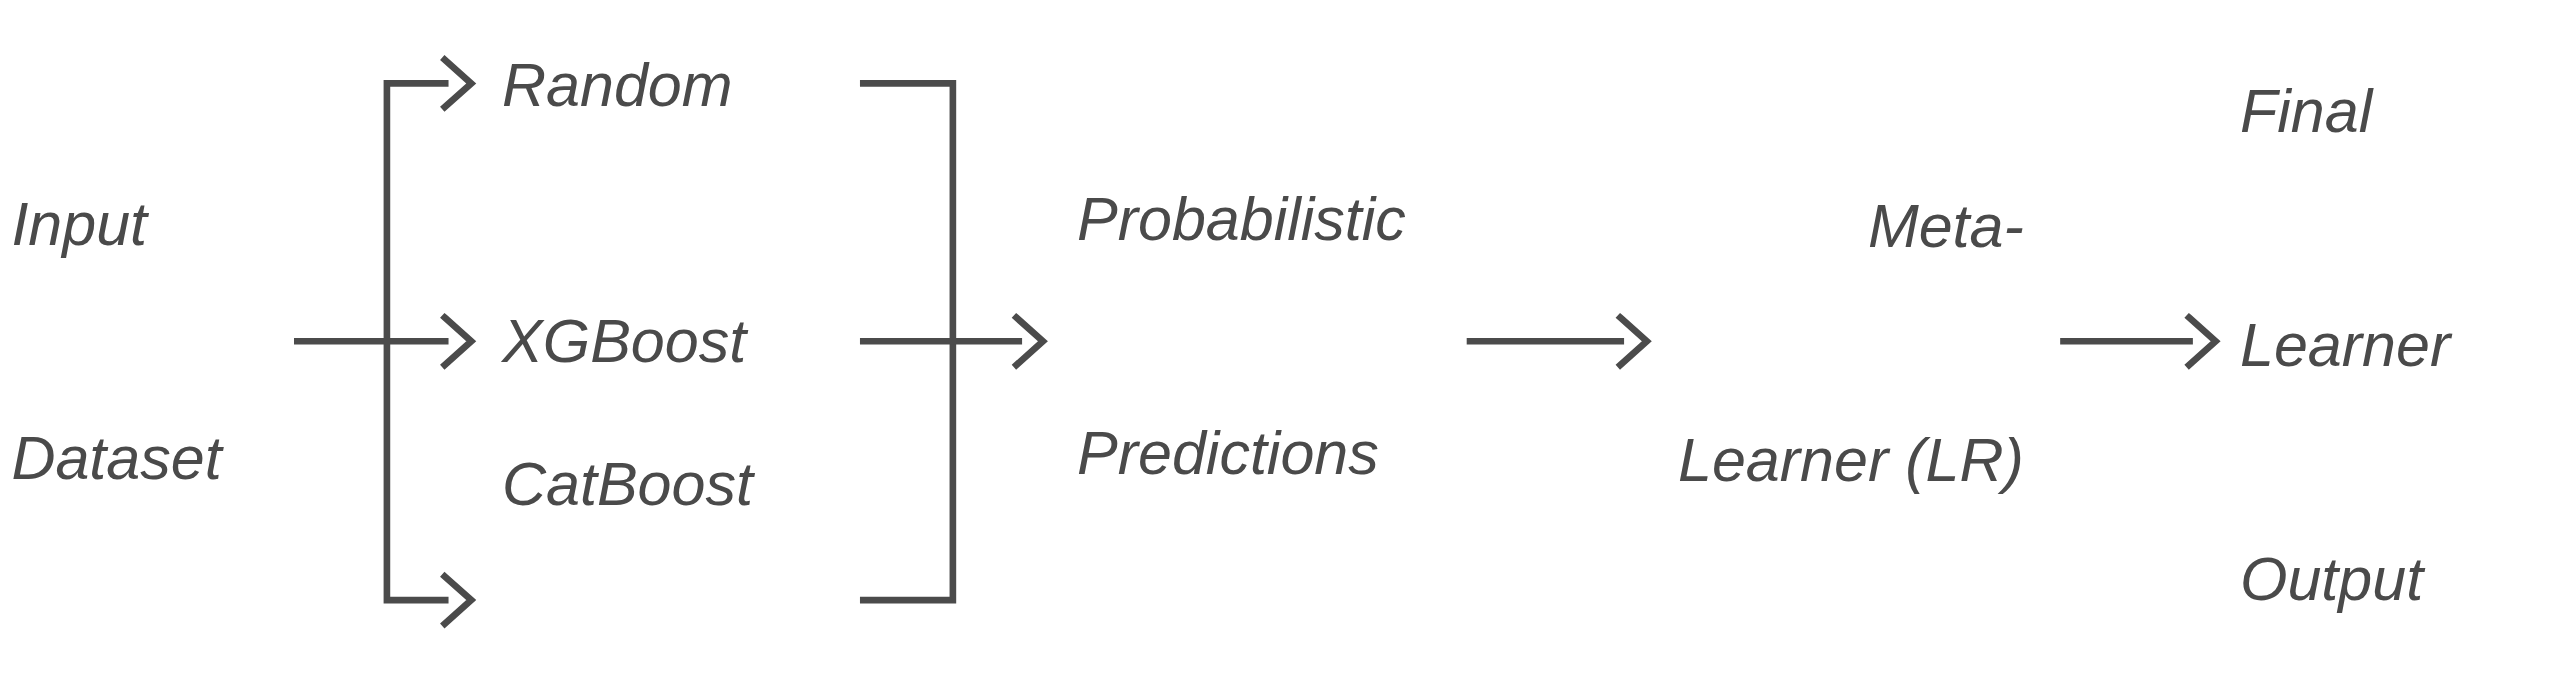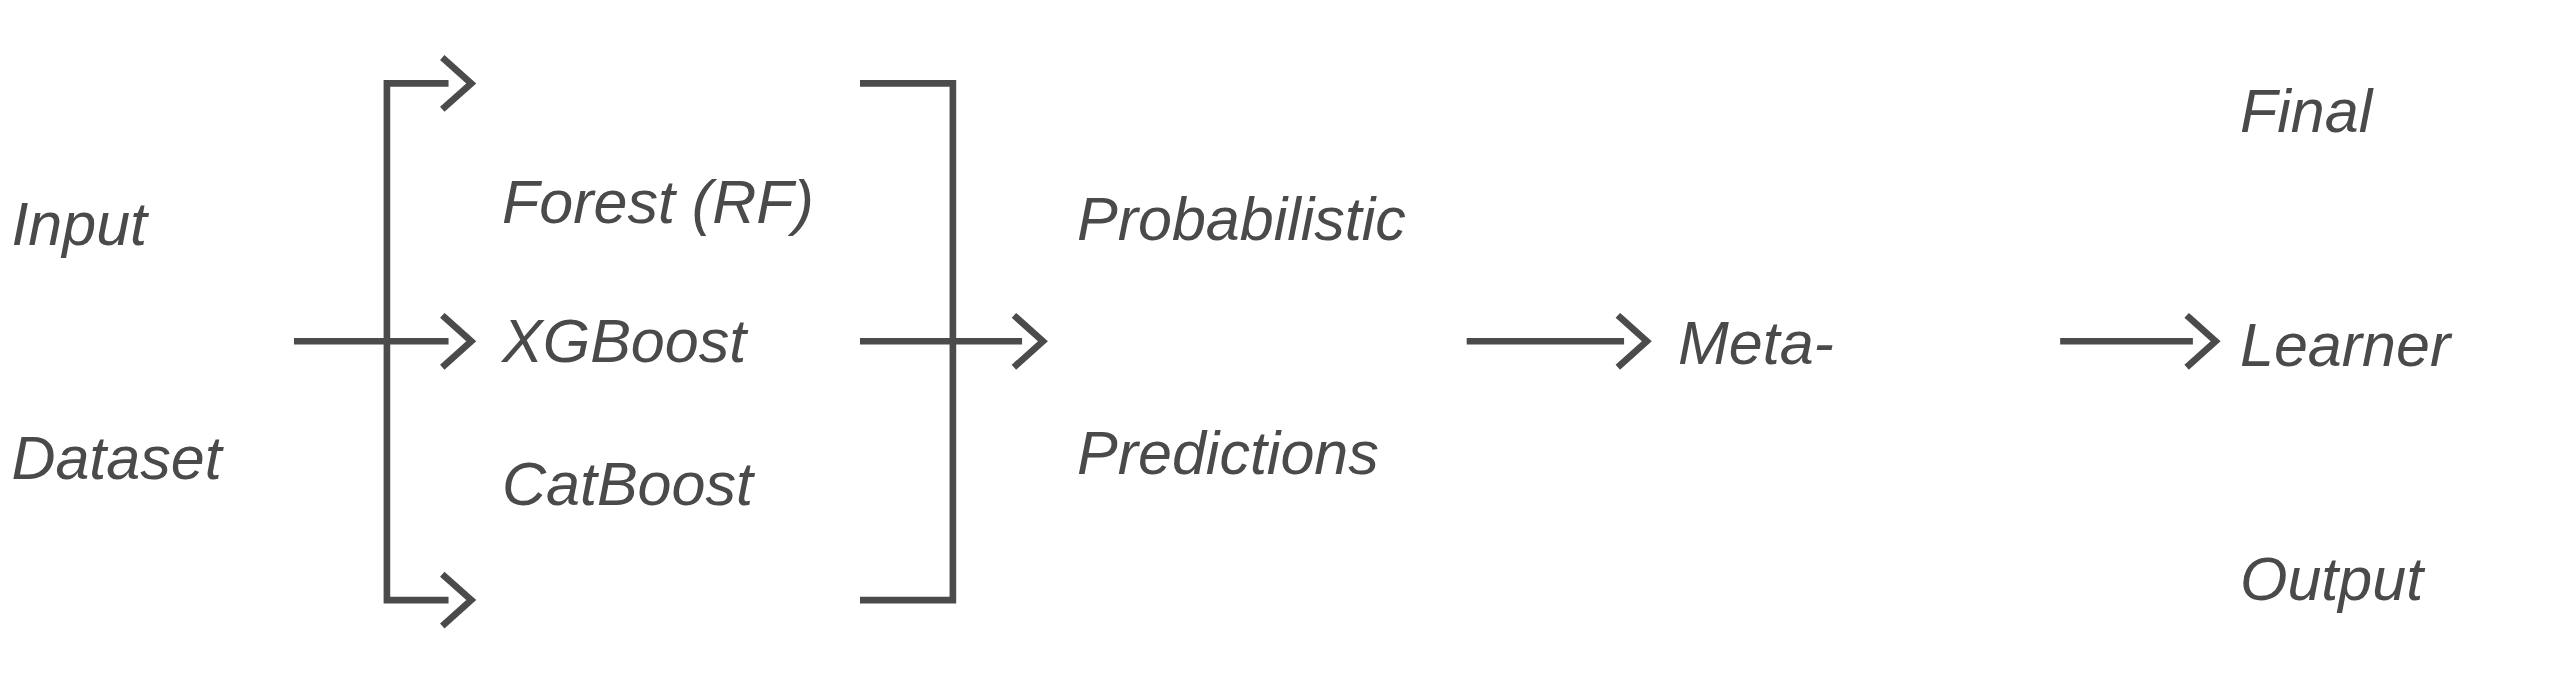--- a/index.html
+++ b/index.html
@@ -77,39 +77,39 @@
     <polyline class="arrowhead" points="2309,335 2337,360 2309,385"></polyline>
   </svg>
 
   <div class="node" style="left:11.4px; top:341px;">
     <span class="line">Input</span>
     <span class="line">Dataset</span>
   </div>
 
   <div class="node" style="left:502px; top:85px;">
     <span class="line">Random</span>
-    <span class="line">Forest (RF)</span>
   </div>
 
   <div class="node" style="left:502px; top:341px;">
     <span class="line">XGBoost</span>
   </div>
 
   <div class="node" style="left:502px; top:601px;">
     <span class="line">CatBoost</span>
     <span class="line">(CAT)</span>
   </div>
 
   <div class="node" style="left:1077px; top:336px;">
     <span class="line">Probabilistic</span>
     <span class="line">Predictions</span>
   </div>
 
   <div class="node" style="left:1678px; top:343px;text-align:right;">
     <span class="line">Meta-</span>
+    <span class="line">Learner (LR)</span>
   </div>
 
   <div class="node" style="left:2240px; top:345px;">
     <span class="line">Final</span>
     <span class="line">Learner</span>
     <span class="line">Output</span>
   </div>
 
 </div>
 

